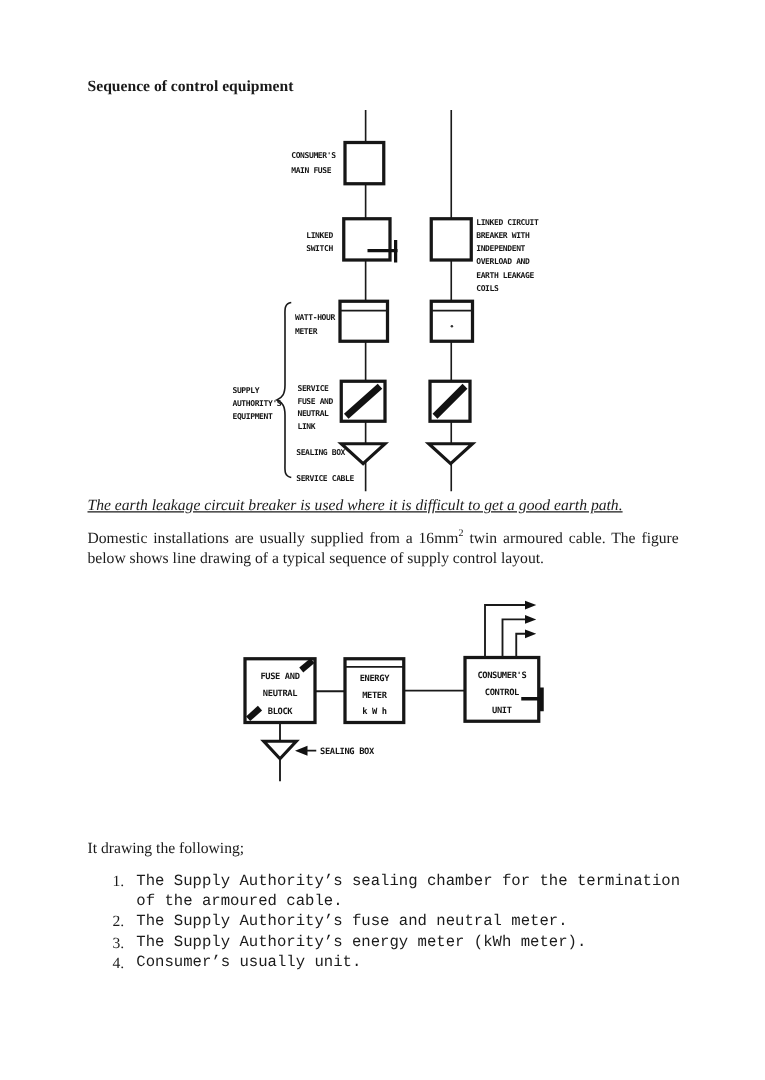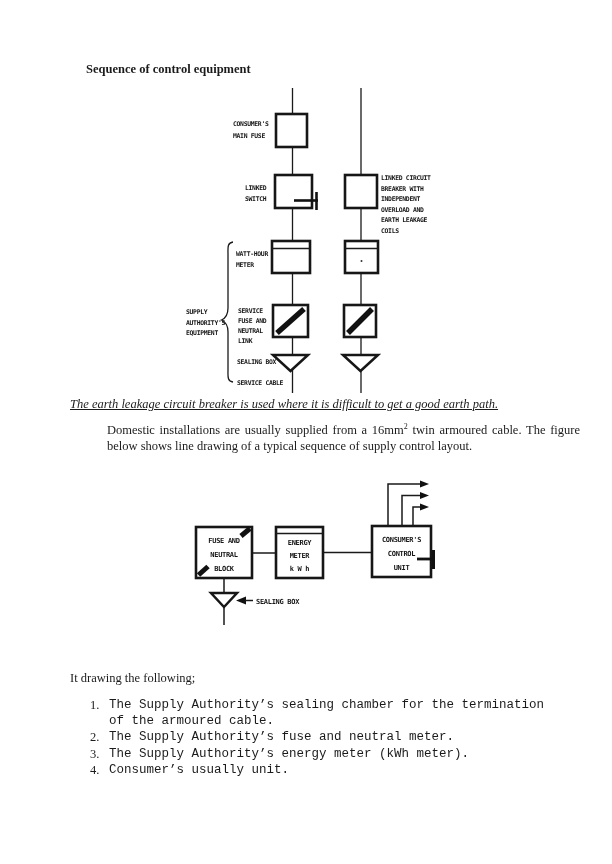--- a/index.html
+++ b/index.html
@@ -1,23 +1,23 @@
 <!DOCTYPE html>
 <html><head>
 <meta charset="utf-8">
 <style>
   html,body{margin:0;padding:0;}
   body{
     width:612px;height:864px;position:relative;background:#ffffff;
     font-family:"Liberation Serif", serif;color:#1b1b1b;overflow:hidden;
   }
   .abs{position:absolute;}
-  .title{left:70px;top:62px;font-size:12.5px;font-weight:bold;margin-left:16px;}
+  .title{left:70px;top:62px;font-size:12.5px;font-weight:bold;}
   .note{left:70px;top:397px;width:480px;font-size:12.5px;font-style:italic;text-decoration:underline;}
-  .para{left:70px;top:422px;width:473px;font-size:12.5px;line-height:16px;text-align:justify;margin-left:37px;}
+  .para{left:70px;top:422px;width:473px;font-size:12.5px;line-height:16px;text-align:justify;}
   .para sup{font-size:8px;line-height:0;}
   .contains{left:70px;top:671px;font-size:12.5px;}
   .list{left:90px;top:697px;width:470px;font-size:12.5px;}
   .li{display:flex;line-height:16.2px;}
   .li .num{width:19px;flex:0 0 19px;}
   .li .txt{flex:1;font-family:Liberation Mono, monospace;}
   svg text{fill:#151515;}
   .dl1{font:700 6.4px "DejaVu Sans Mono", monospace;letter-spacing:-0.3px;}
   .dl2{font:700 7px "DejaVu Sans Mono", monospace;letter-spacing:-0.3px;}
   .ln{stroke:#1a1a1a;stroke-width:1.3;fill:none;}

